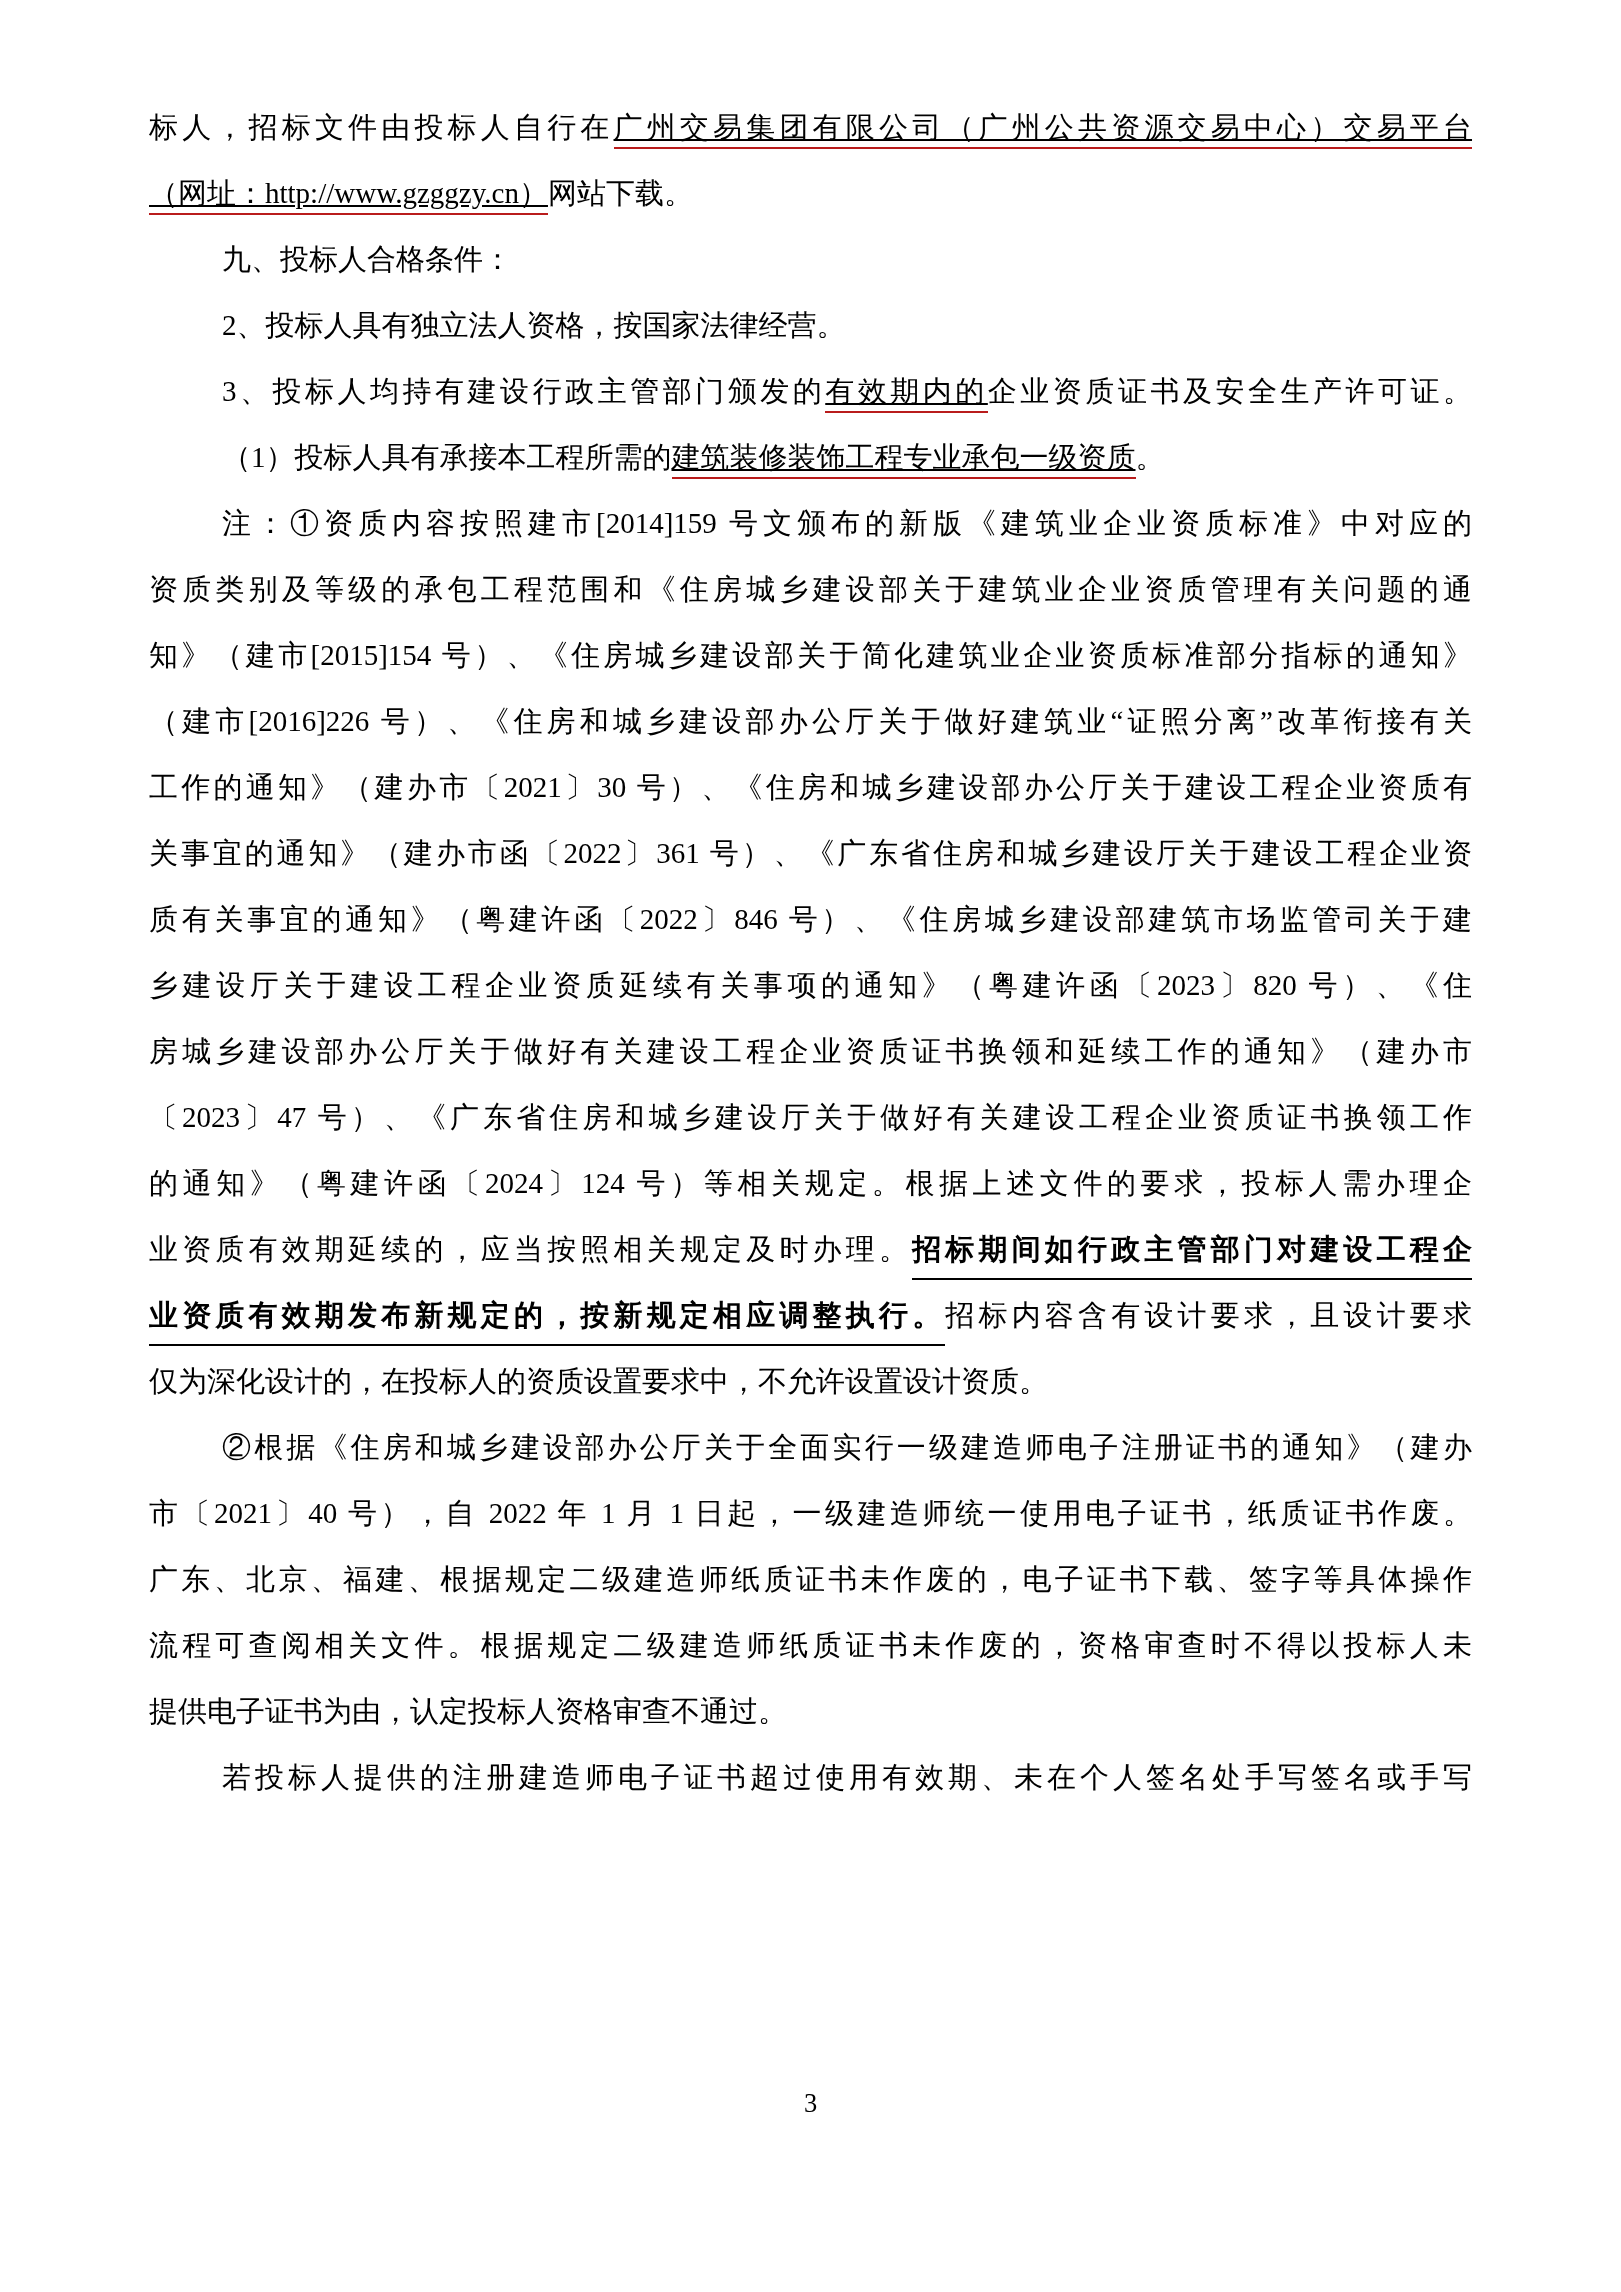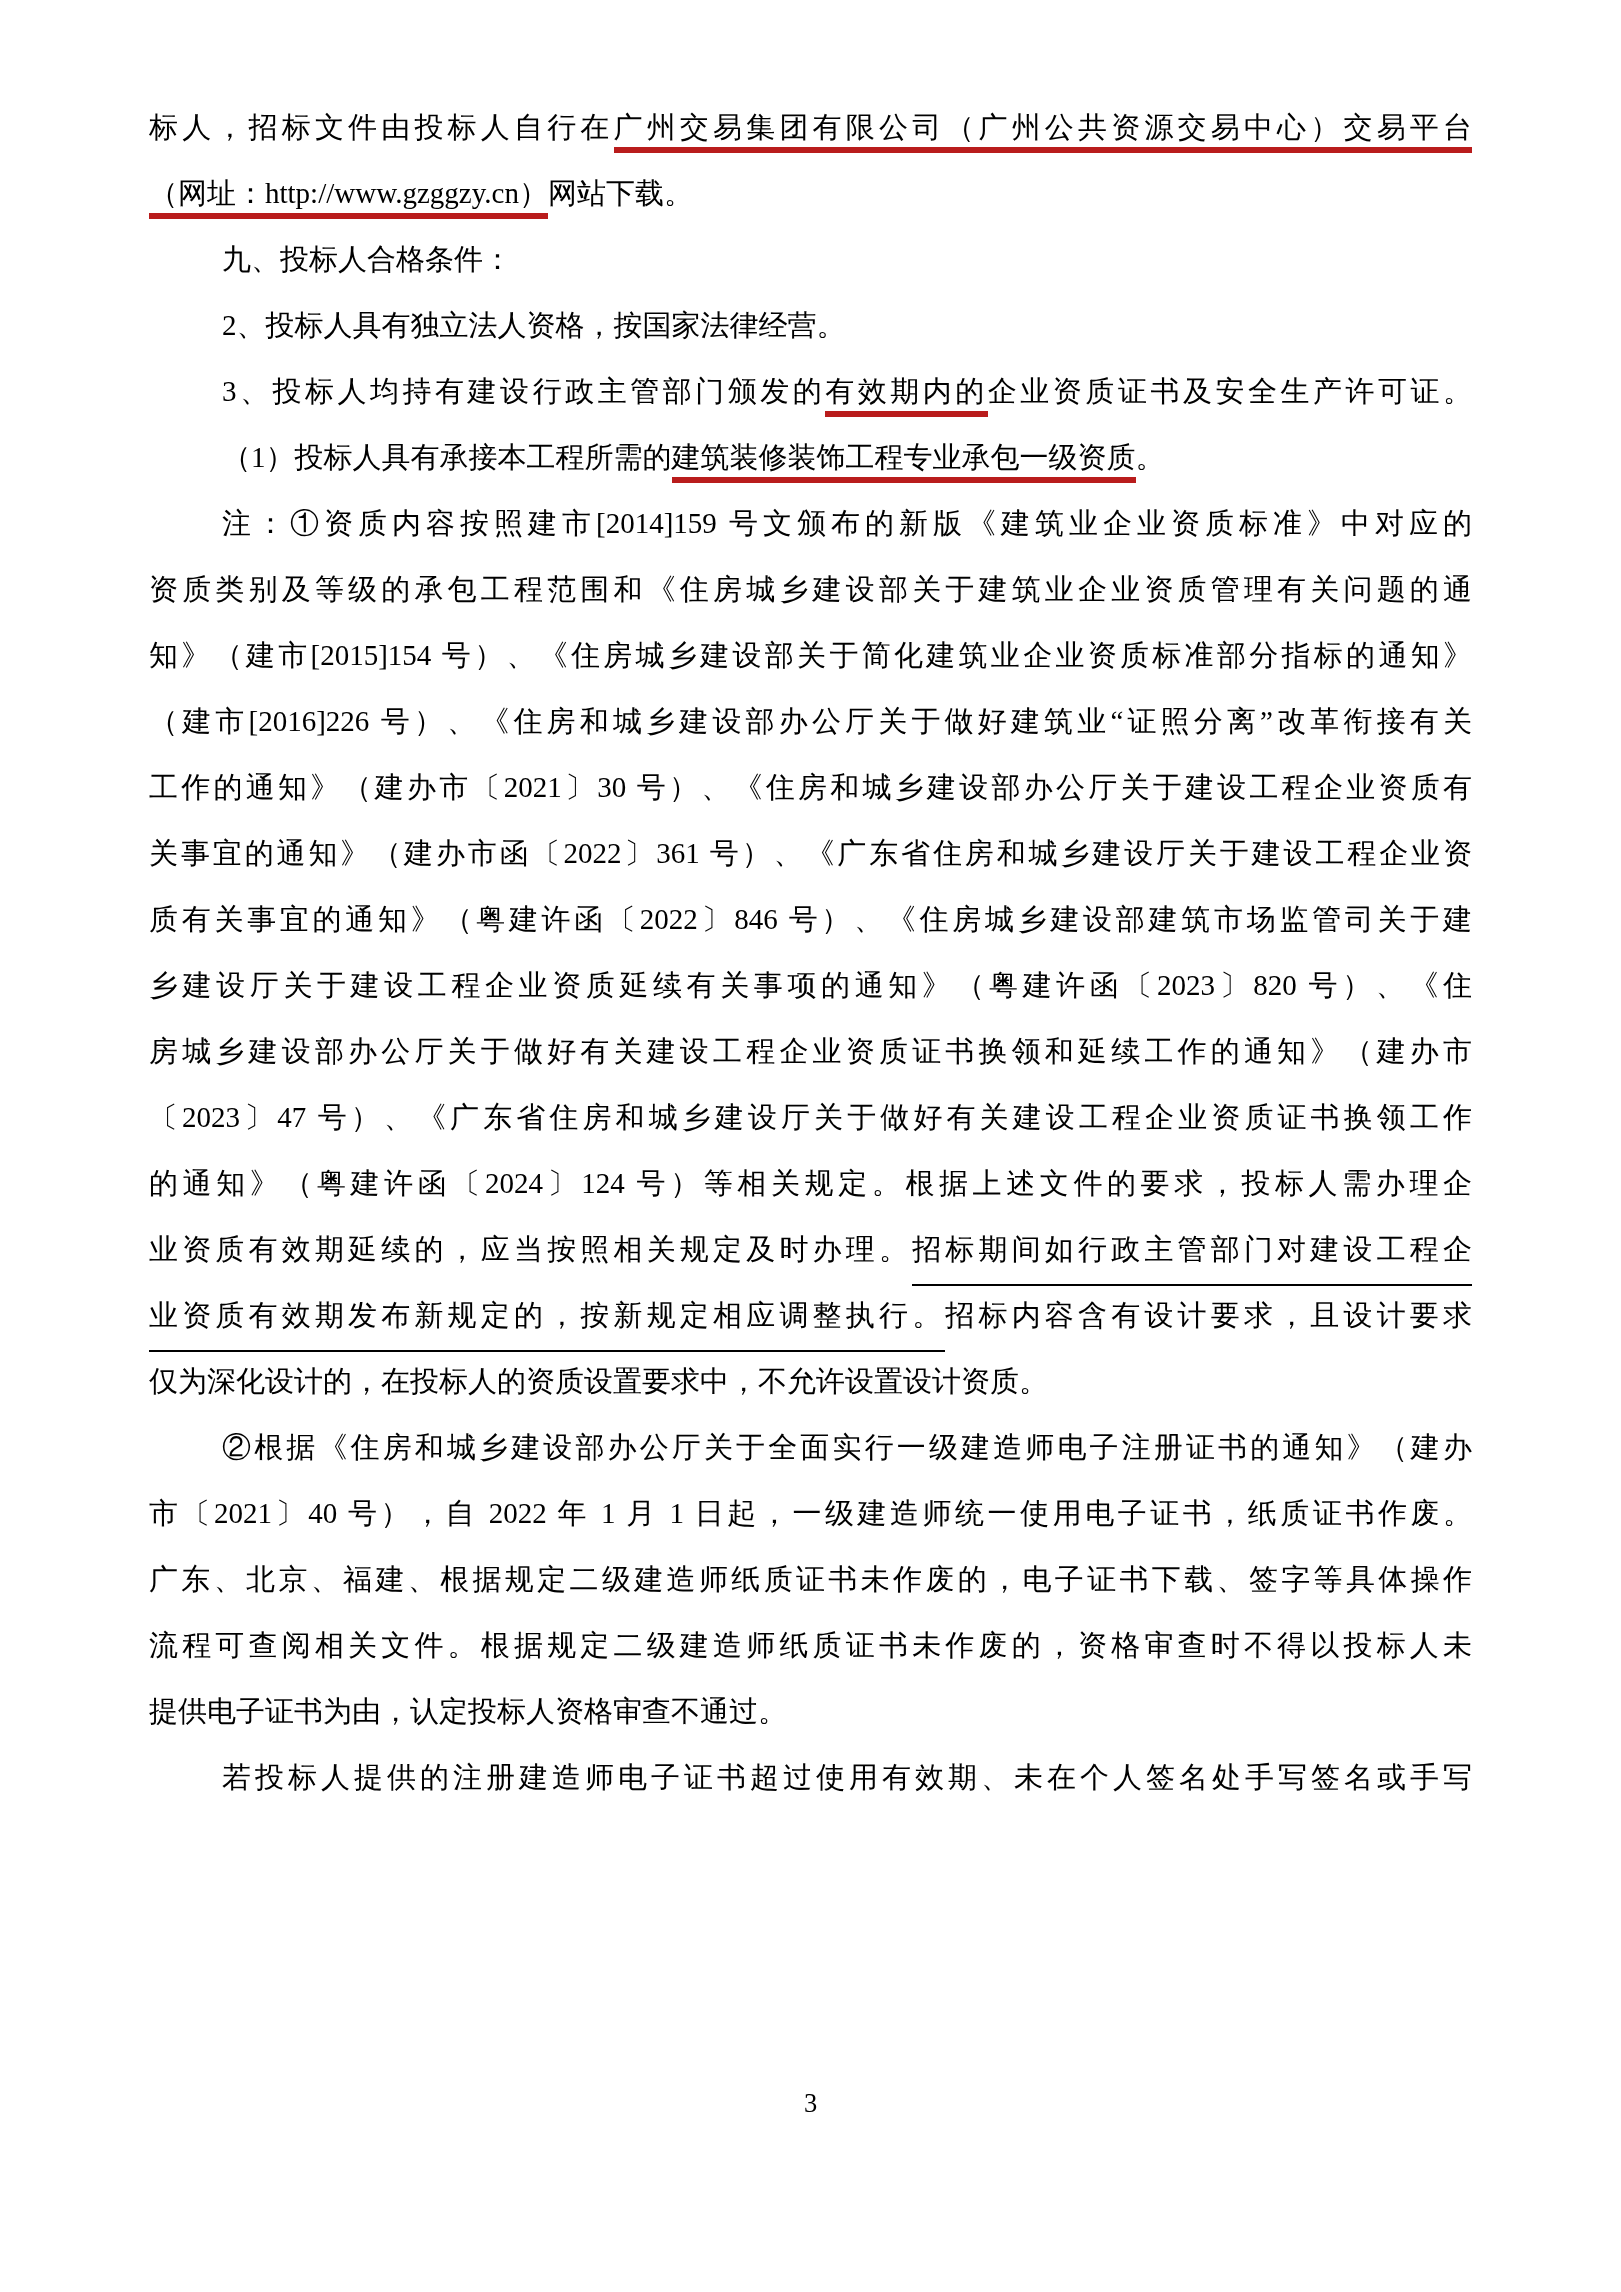--- a/index.html
+++ b/index.html
@@ -32,26 +32,28 @@
   }
   .line.just {
     text-align: justify;
     text-align-last: justify;
     text-justify: inter-character;
   }
   .line.ind {
     text-indent: 73px;
   }
   .u {
-    border-bottom: 6px solid #b91c1c;
+    border-bottom: 2px solid #b91c1c;
     padding-bottom: 3.9px;
+    text-decoration: underline;
   }
   .u2 {
     border-bottom: 2.9px solid #000000;
-    padding-bottom: 19px;
+    padding-bottom: 13px;
+    font-weight: bold;
   }
   .page-number {
     position: absolute;
     top: 2084px;
     left: 0;
     width: 100%;
     height: 39px;
     line-height: 39px;
     text-align: center;
     font-size: 26.5px;

